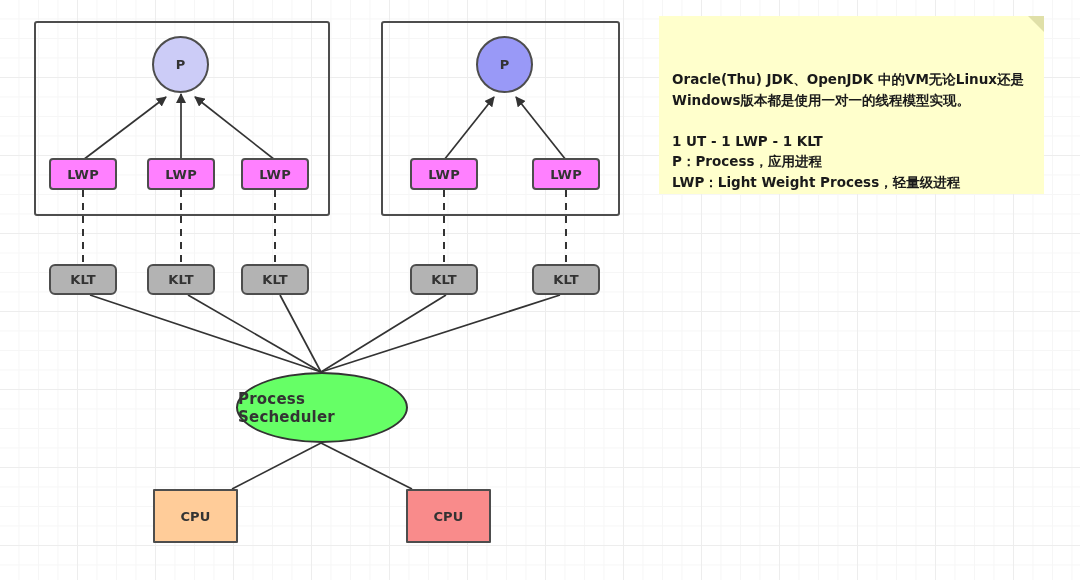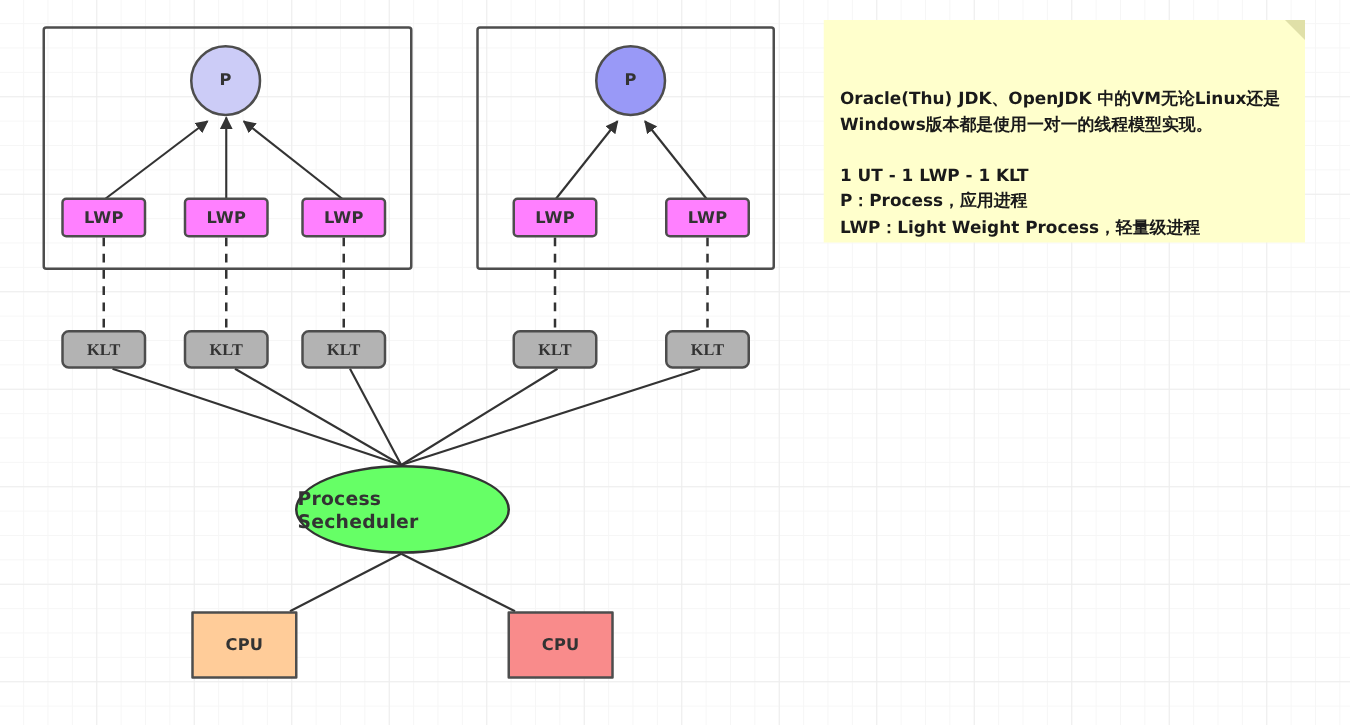--- a/index.html
+++ b/index.html
@@ -74,21 +74,20 @@
     background: #ff80ff;
     font-size: 13px;
   }
 
   
   .klt-node {
     border: 2px solid #4d4d4d;
     border-radius: 6px;
     background: #b3b3b3;
     font-size: 13px;
-    font-family: Liberation Serif, serif;
   }
 
   
   .sched-node {
     border: 2px solid #333333;
     border-radius: 50%;
     background: #66ff66;
     font-size: 15px;
     color: #333333;
   }

